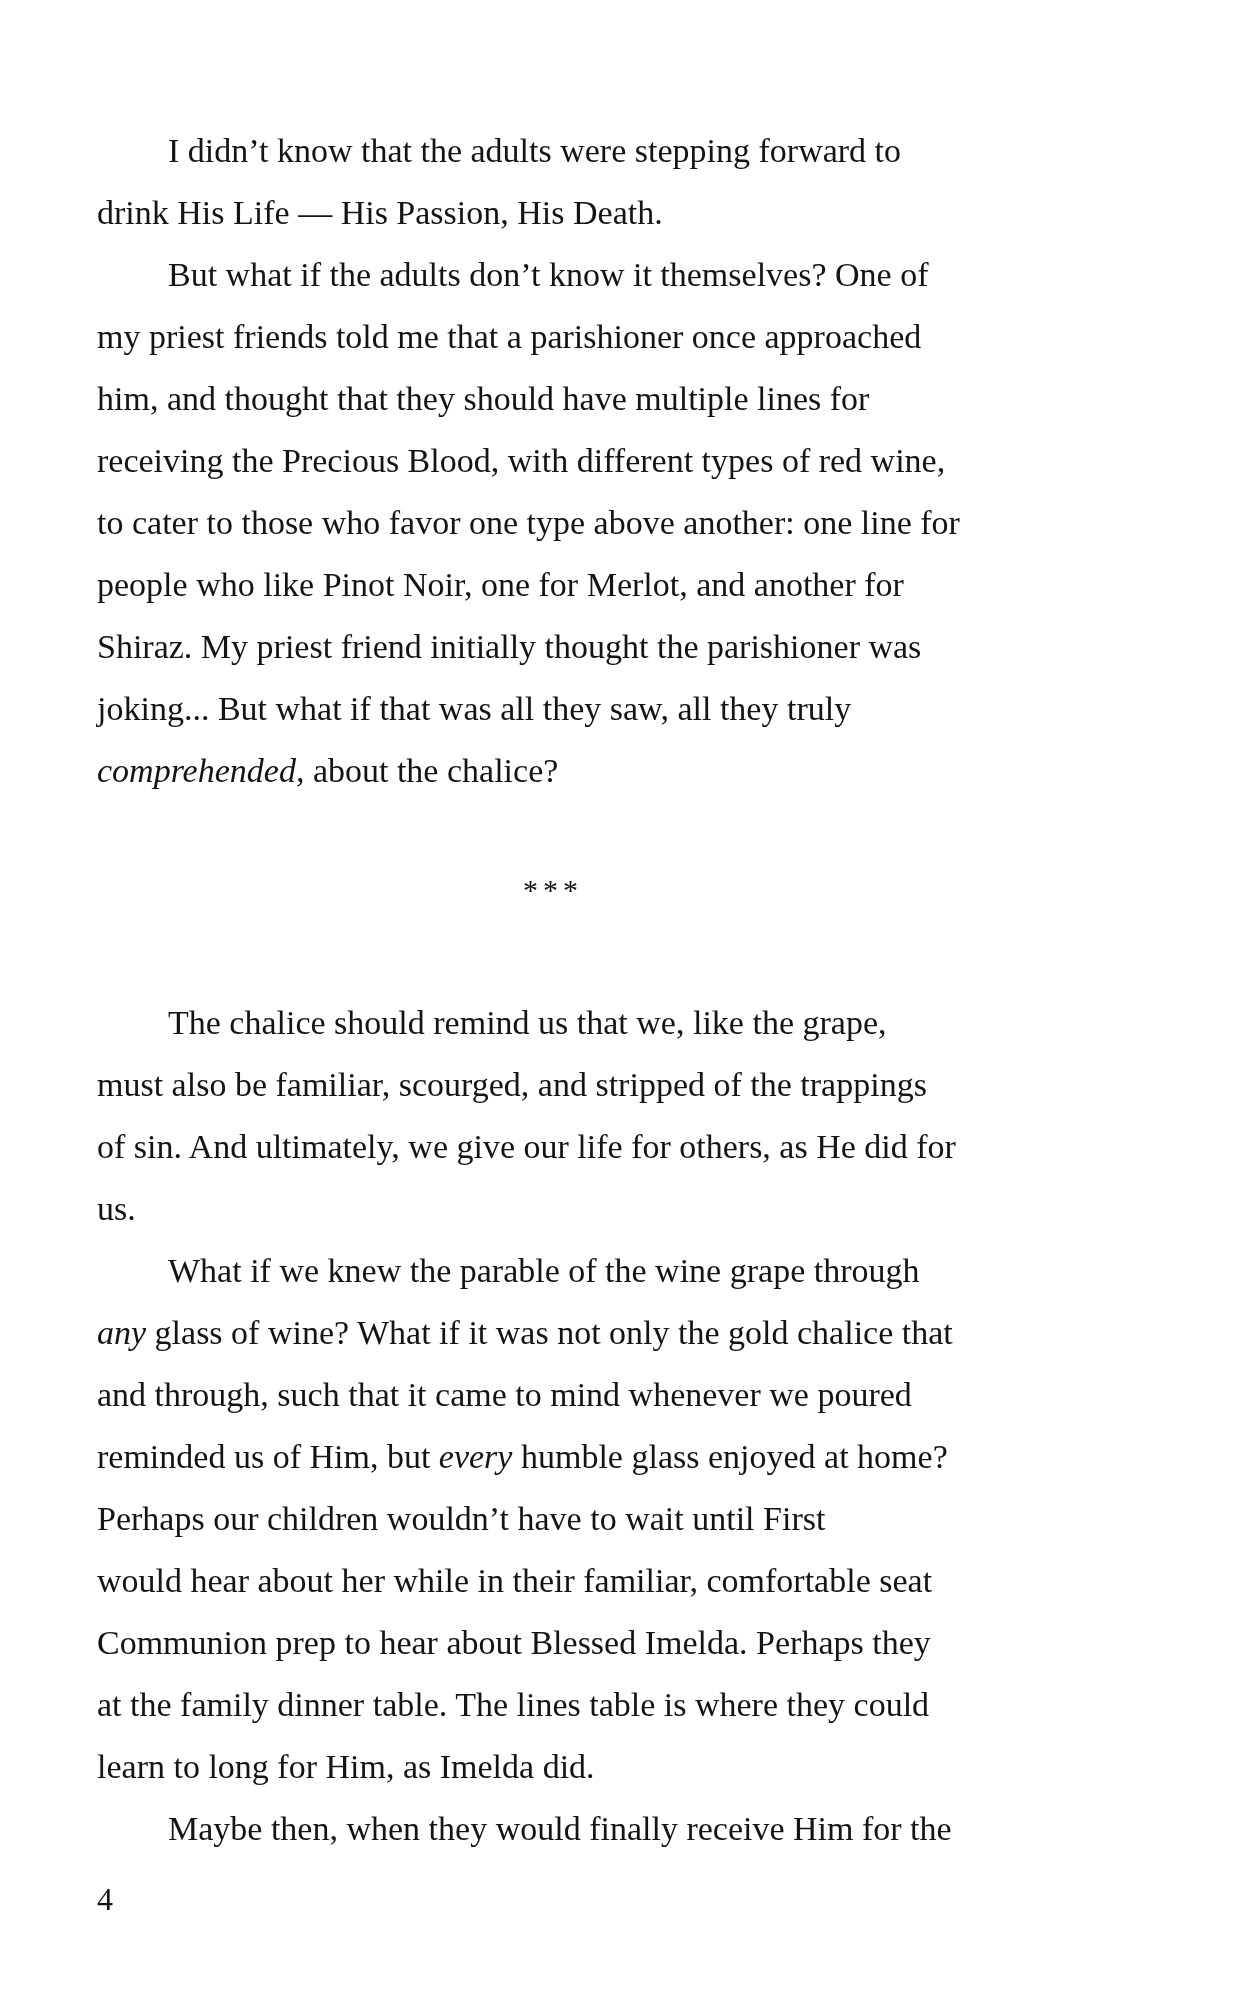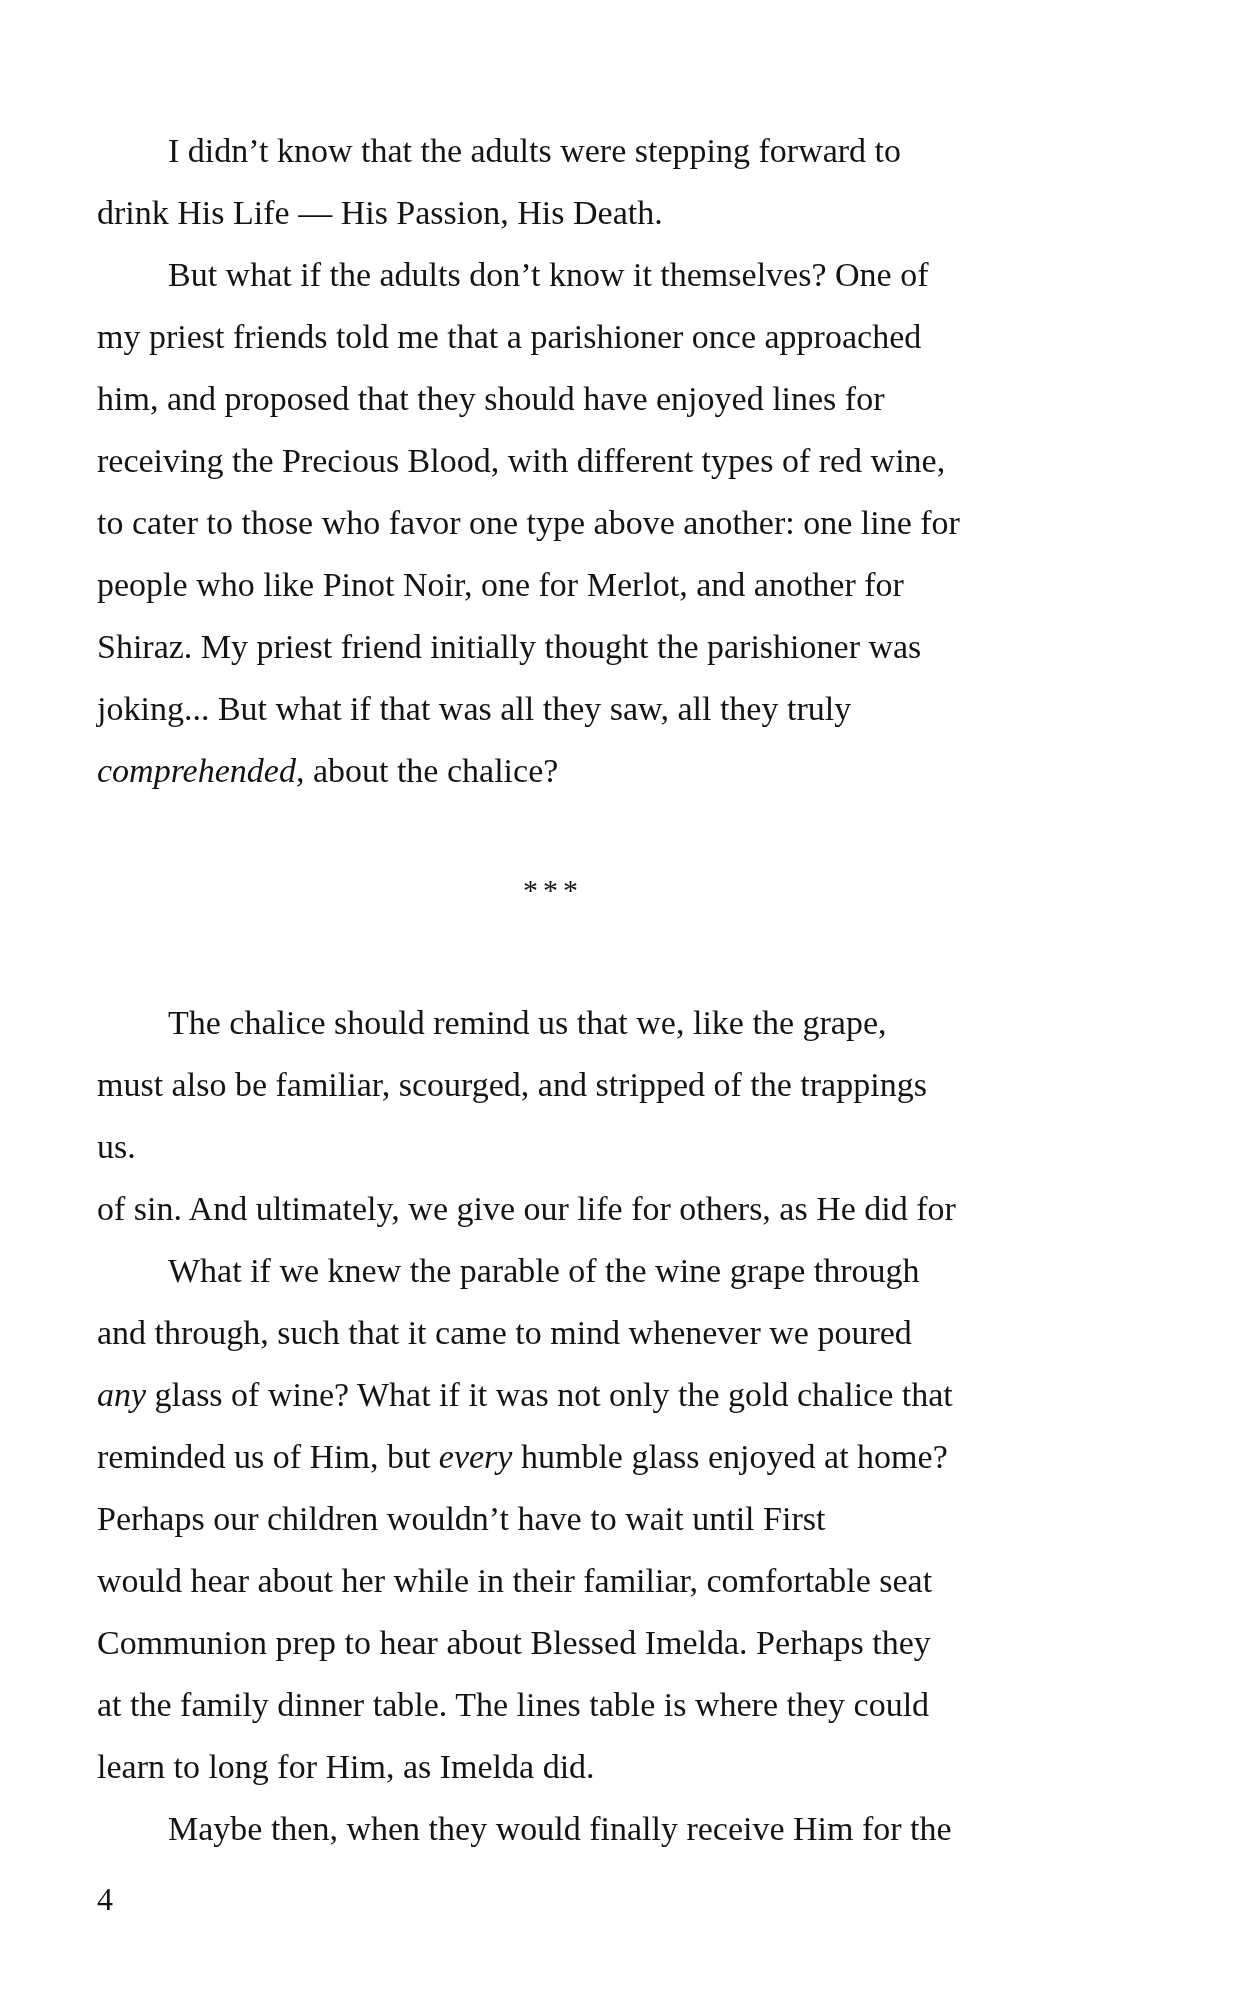--- a/index.html
+++ b/index.html
@@ -51,39 +51,39 @@
 
 <div class="page">
   <div class="content">
       <div class="para">
         <div class="line"><span>I didn’t know that the adults were stepping forward to</span></div>
         <div class="line"><span>drink His Life — His Passion, His Death.</span></div>
       </div>
       <div class="para">
         <div class="line"><span>But what if the adults don’t know it themselves? One of</span></div>
         <div class="line"><span>my priest friends told me that a parishioner once approached</span></div>
-        <div class="line"><span>him, and proposed that they should have enjoyed lines for</span></div>
+        <div class="line"><span>him, and thought that they should have multiple lines for</span></div>
         <div class="line"><span>receiving the Precious Blood, with different types of red wine,</span></div>
         <div class="line"><span>to cater to those who favor one type above another: one line for</span></div>
         <div class="line"><span>people who like Pinot Noir, one for Merlot, and another for</span></div>
         <div class="line"><span>Shiraz. My priest friend initially thought the parishioner was</span></div>
         <div class="line"><span>joking... But what if that was all they saw, all they truly</span></div>
         <div class="line"><span class="i">comprehended,</span><span> about the chalice?</span></div>
       </div>
       <div class="separator">***</div>
       <div class="para">
         <div class="line"><span>The chalice should remind us that we, like the grape,</span></div>
         <div class="line"><span>must also be familiar, scourged, and stripped of the trappings</span></div>
+        <div class="line"><span>of sin. And ultimately, we give our life for others, as He did for</span></div>
         <div class="line"><span>us.</span></div>
-        <div class="line"><span>of sin. And ultimately, we give our life for others, as He did for</span></div>
       </div>
       <div class="para">
         <div class="line"><span>What if we knew the parable of the wine grape through</span></div>
+        <div class="line"><span class="i">any</span><span> glass of wine? What if it was not only the gold chalice that</span></div>
         <div class="line"><span>and through, such that it came to mind whenever we poured</span></div>
-        <div class="line"><span class="i">any</span><span> glass of wine? What if it was not only the gold chalice that</span></div>
         <div class="line"><span>reminded us of Him, but </span><span class="i">every</span><span> humble glass enjoyed at home?</span></div>
         <div class="line"><span>Perhaps our children wouldn’t have to wait until First</span></div>
         <div class="line"><span>would hear about her while in their familiar, comfortable seat</span></div>
         <div class="line"><span>Communion prep to hear about Blessed Imelda. Perhaps they</span></div>
         <div class="line"><span>at the family dinner table. The lines table is where they could</span></div>
         <div class="line"><span>learn to long for Him, as Imelda did.</span></div>
       </div>
       <div class="para">
         <div class="line"><span>Maybe then, when they would finally receive Him for the</span></div>
       </div>

